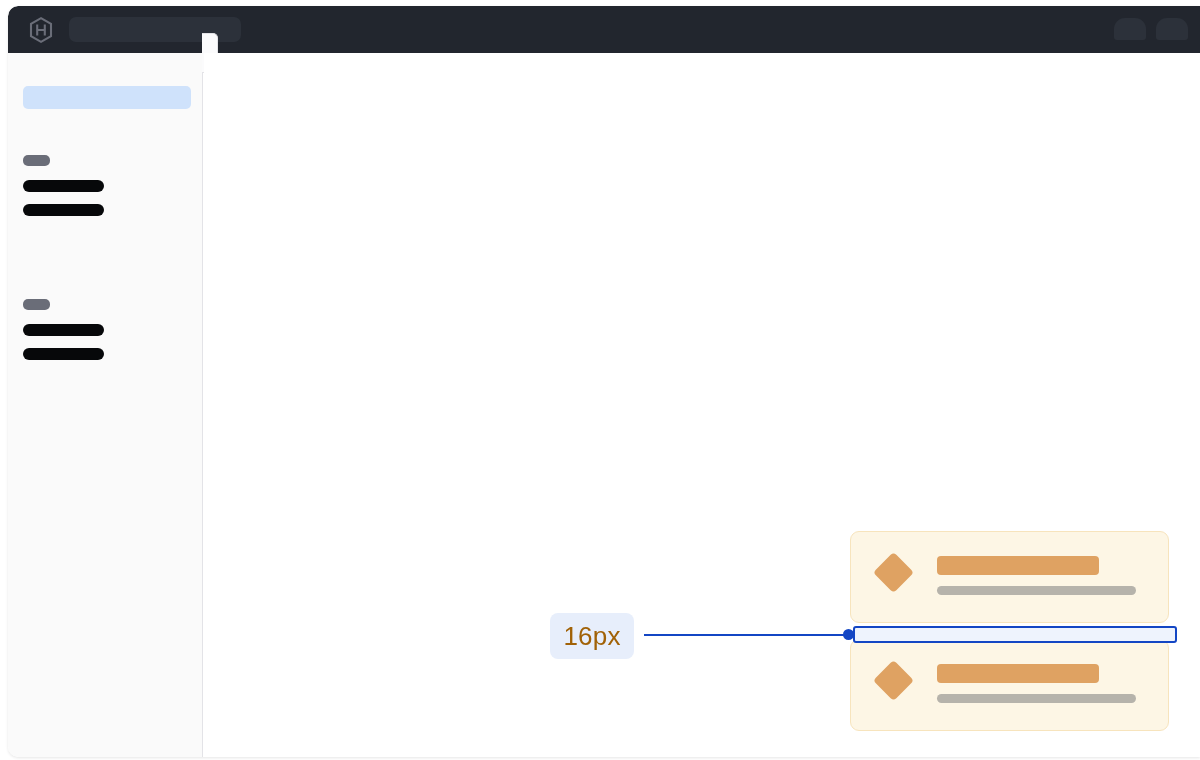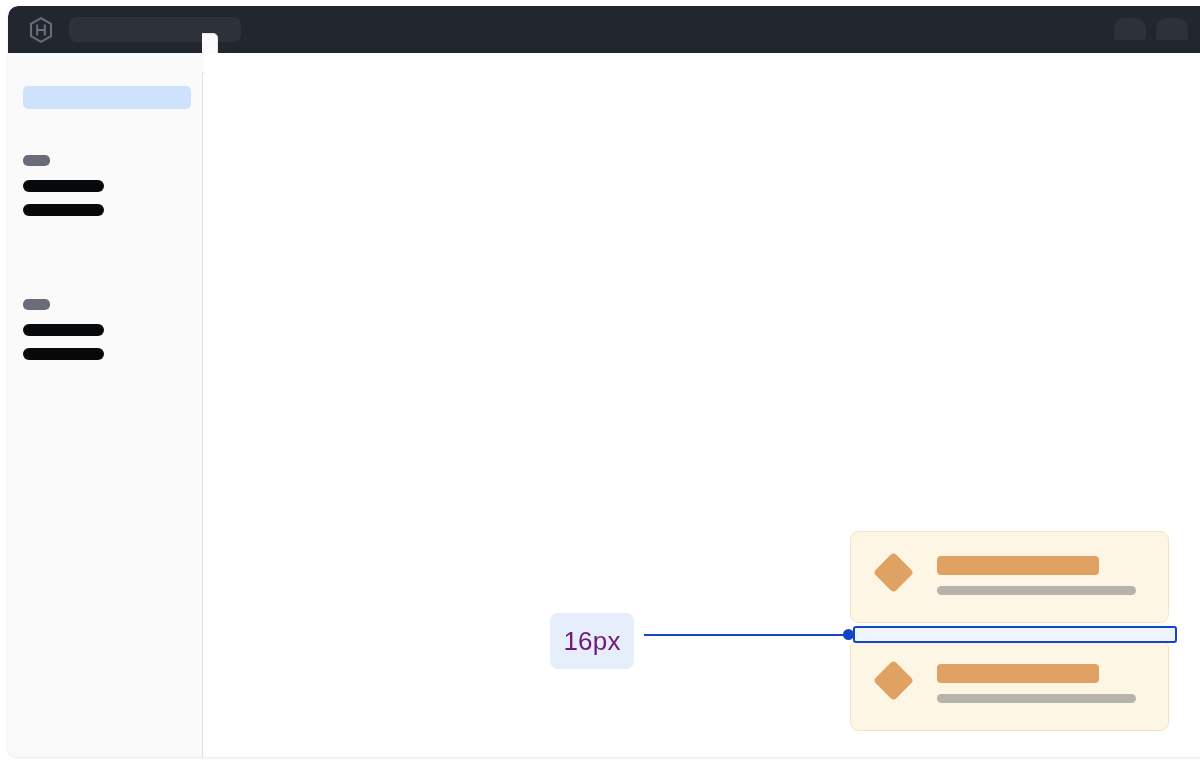--- a/index.html
+++ b/index.html
@@ -198,27 +198,27 @@
     width: 11px;
     height: 11px;
     background: #1346c4;
     border-radius: 50%;
   }
   .measure-badge {
     position: absolute;
     left: 346px;
     top: 560px;
     min-width: 84px;
-    height: 56px;
+    height: 46px;
     background: #e7eefb;
     border-radius: 8px;
     display: flex;
     align-items: center;
     justify-content: center;
-    color: #701a75;
+    color: #a16207;
     font-size: 26px;
     font-weight: 400;
     letter-spacing: 0.2px;
     padding: 0 11px;
     font-family: "Liberation Sans", sans-serif;
   }
 </style>
 </head>
 <body>
 

